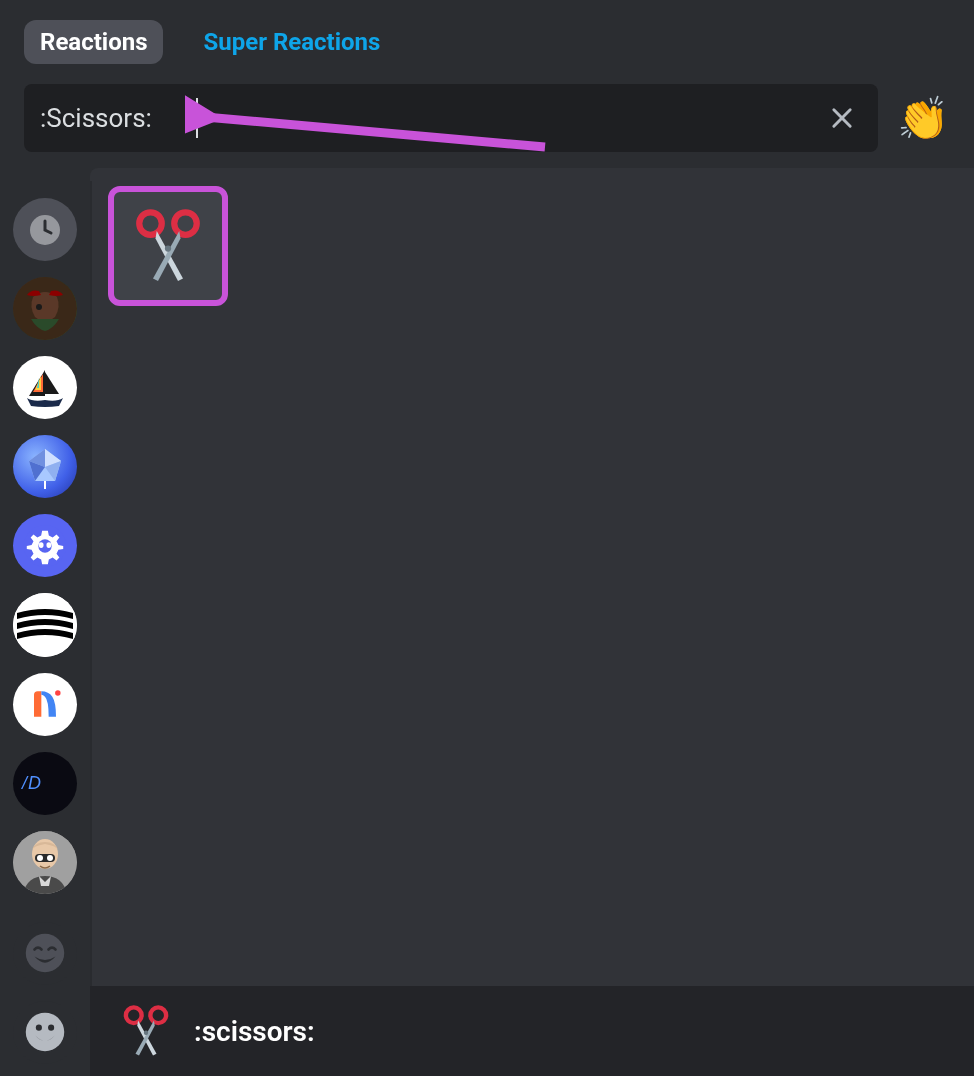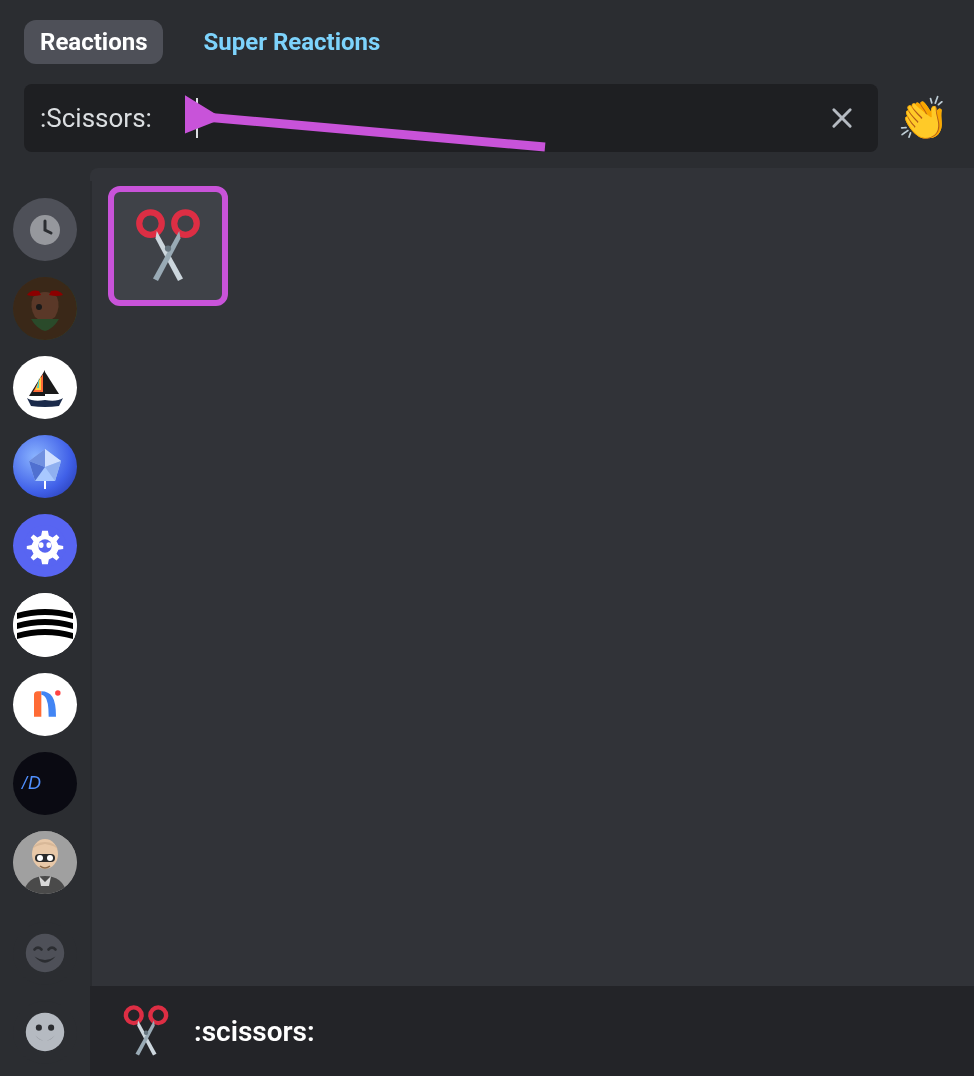--- a/index.html
+++ b/index.html
@@ -26,21 +26,21 @@
       border-radius: 12px;
       font-size: 24px;
       font-weight: 700;
       cursor: pointer;
     }
     .tab.active {
       background: #4e5058;
       color: #ffffff;
     }
     .tab.inactive {
-      color: #7dd3fc;
+      color: #0ea5e9;
       text-align: right;
     }
     .search-row {
       display: flex;
       align-items: center;
       gap: 20px;
     }
     .search-box {
       flex: 1;
       background: #1e1f22;

